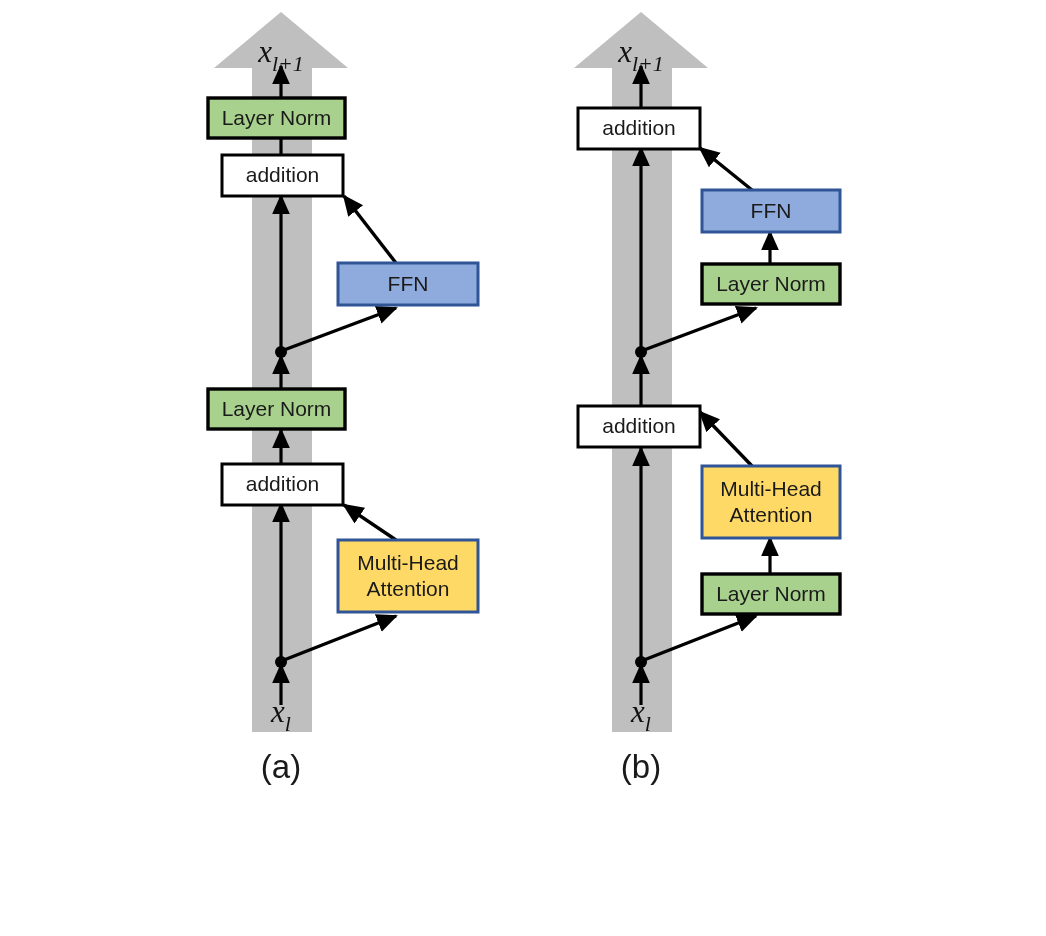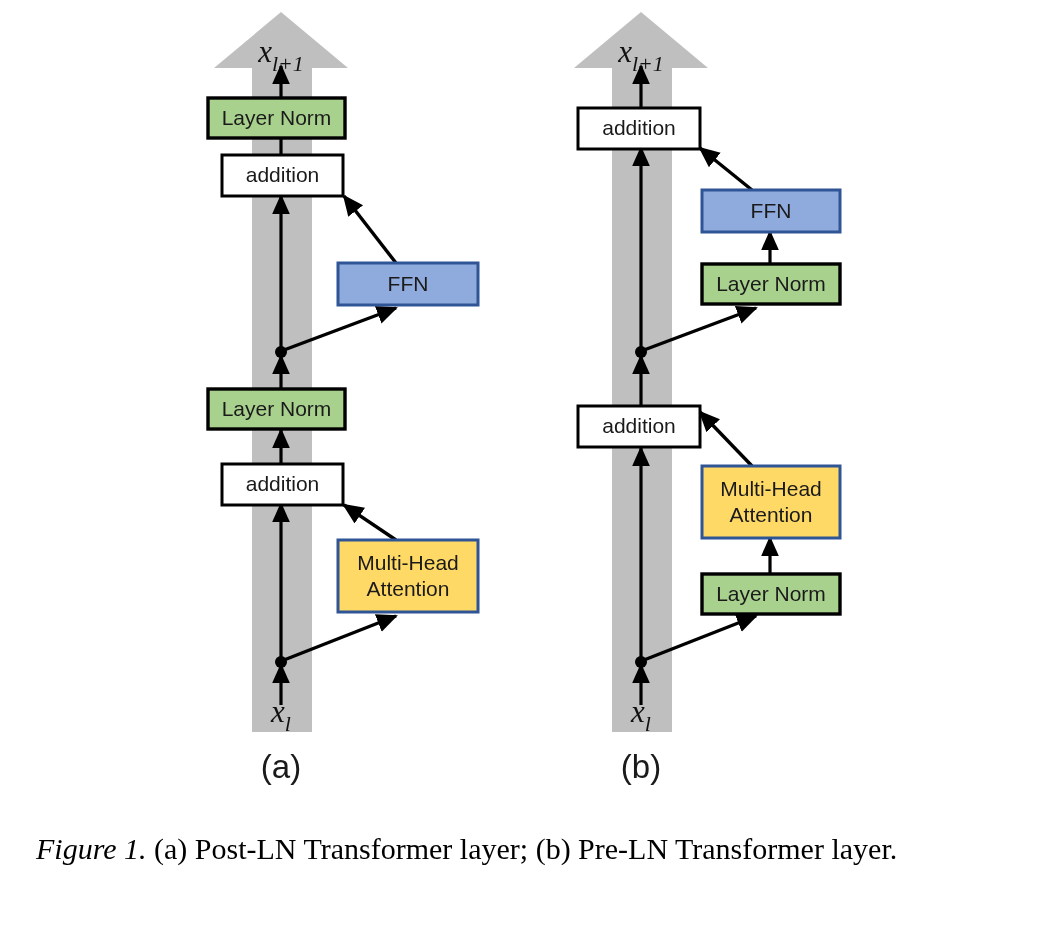--- a/index.html
+++ b/index.html
@@ -201,15 +201,14 @@
       </g>
 
       <text class="var-label-text" x="641" y="722">
         <tspan>x</tspan><tspan class="var-sub" dy="9">l</tspan>
       </text>
 
       <text class="panel-label-text" x="641" y="778">(b)</text>
     </g>
   </svg>
 
-  <div class="caption"><span class="cap-emph">Figure 1.</span><span> (a) Post-LN Transformer layer; (b) Pre-LN Transformer layer.</span></div>
 
 </div>
 
 </body></html>

